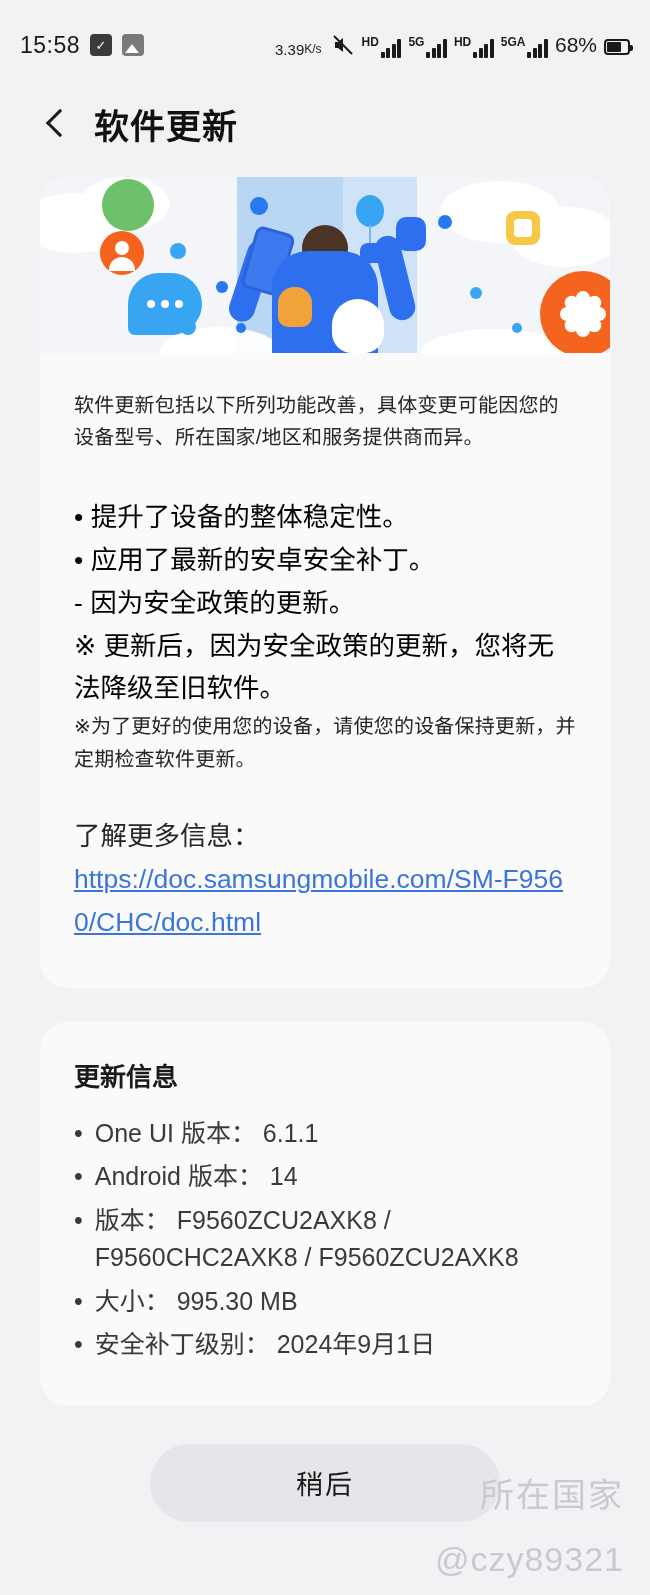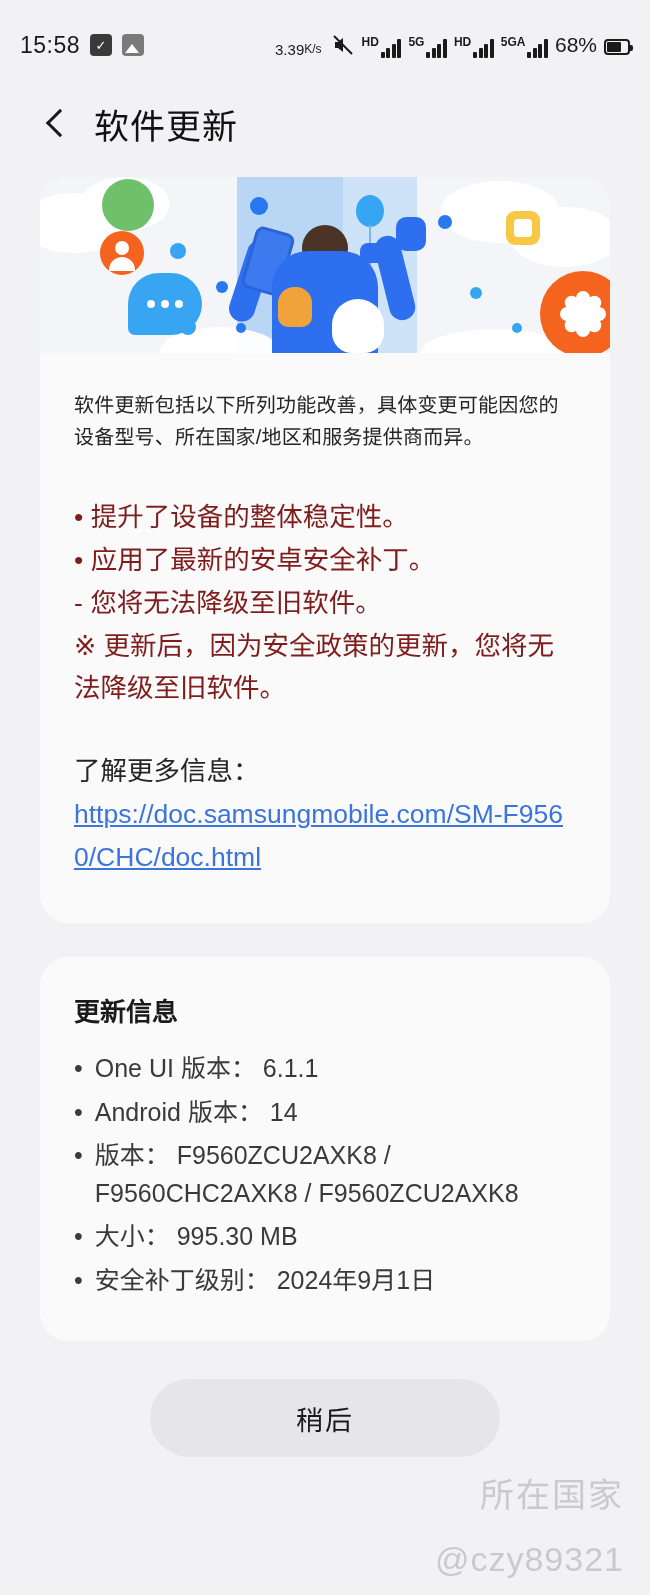--- a/index.html
+++ b/index.html
@@ -117,21 +117,21 @@
     content: "";
     position: absolute;
     left: 8px; top: 6px;
     width: 17px; height: 17px;
     border-left: 3px solid #1a1a1a;
     border-bottom: 3px solid #1a1a1a;
     transform: rotate(45deg);
   }
   .page-title {
     font-size: 35px;
-    font-weight: 400;
+    font-weight: 700;
     color: #111;
     letter-spacing: 1px;
   }
 
   
   .card {
     background: #fafafa;
     border-radius: 28px;
     margin: 0 40px;
     overflow: hidden;
@@ -317,21 +317,21 @@
   .para {
     font-size: 20px;
     line-height: 1.62;
     color: #252525;
     letter-spacing: .2px;
   }
   .bullets { margin-top: 42px; }
   .bullets .line {
     font-size: 26.5px;
     line-height: 1.62;
-    color: #7f1d1d;
+    color: #000000;
   }
   .link {
     color: #3b74dd;
     text-decoration: underline;
     word-break: break-all;
     font-size: 26.5px;
     line-height: 1.62;
     cursor: pointer;
   }
   .learn-more { margin-top: 40px; font-size: 26.5px; line-height: 1.62; color: #252525; }
@@ -499,24 +499,25 @@
     <div class="cat-orange"></div>
     <div class="dog-white"></div>
   </div>
 
   <div class="body-card">
     <div class="para">软件更新包括以下所列功能改善，具体变更可能因您的设备型号、所在国家/地区和服务提供商而异。</div>
 
     <div class="bullets">
       <div class="line">• 提升了设备的整体稳定性。</div>
       <div class="line">• 应用了最新的安卓安全补丁。</div>
-      <div class="line"> - 您将无法降级至旧软件。</div>
+      <div class="line"> - 因为安全政策的更新。</div>
       <div class="line">※ 更新后，因为安全政策的更新，您将无法降级至旧软件。</div>
     </div>
 
+    <div class="para">※为了更好的使用您的设备，请使您的设备保持更新，并定期检查软件更新。</div>
 
     <div class="learn-more">了解更多信息：</div>
     <a class="link">https://doc.samsungmobile.com/SM-F9560/CHC/doc.html</a>
   </div>
 </div>
 
 <div class="card info-card">
   <div class="info-title">更新信息</div>
 
   <div class="info-item">

